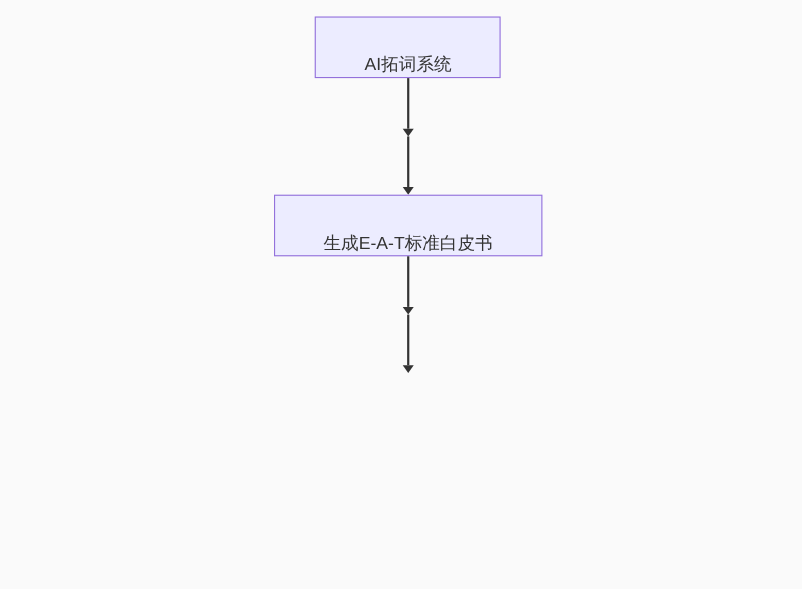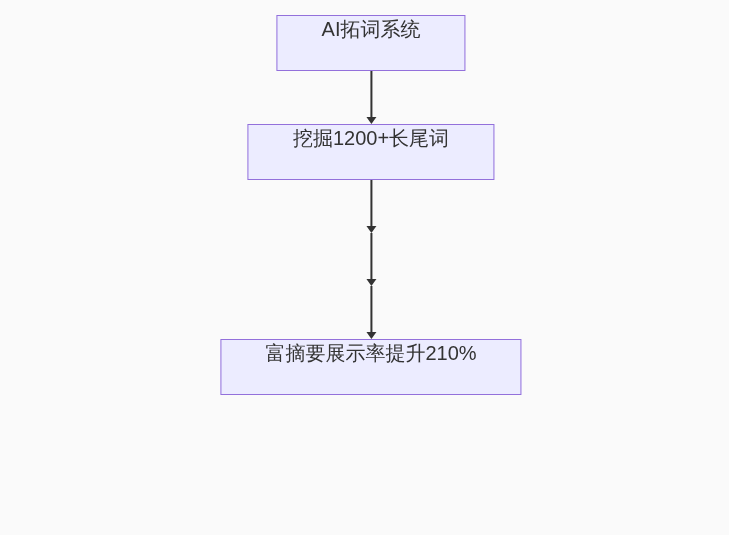--- a/index.html
+++ b/index.html
@@ -21,26 +21,26 @@
     transform: translateX(-50%);
     display: flex;
     flex-direction: column;
     align-items: center;
   }
   .node {
     box-sizing: border-box;
     height: 56px;
     padding: 0 44px;
     display: flex;
-    align-items: flex-start;
+    align-items: flex-end;
     justify-content: center;
     background: var(--node-fill, #ececff);
     border: 1px solid var(--node-border, #9370db);
     color: var(--node-text, #333333);
-    font-size: 20px;
+    font-size: 16px;
     white-space: nowrap;
   }
   .edge {
     display: flex;
     flex-direction: column;
     align-items: center;
   }
   .edge-line {
     width: 2px;
     height: 46px;
@@ -62,39 +62,36 @@
 
     <div class="node">
       <span>AI拓词系统</span>
     </div>
 
     <div class="edge">
       <div class="edge-line"></div>
       <div class="edge-head"></div>
     </div>
 
+
+    <div class="edge">
+      <div class="edge-line"></div>
+      <div class="edge-head"></div>
+    </div>
+
     <div class="node">
-      <span>挖掘1200+长尾词</span>
+      <span>生成E-A-T标准白皮书</span>
     </div>
 
     <div class="edge">
       <div class="edge-line"></div>
       <div class="edge-head"></div>
     </div>
 
 
     <div class="edge">
       <div class="edge-line"></div>
       <div class="edge-head"></div>
     </div>
 
 
-    <div class="edge">
-      <div class="edge-line"></div>
-      <div class="edge-head"></div>
-    </div>
-
-    <div class="node">
-      <span>富摘要展示率提升210%</span>
-    </div>
-
   </div>
 </div>
 
 </body></html>

